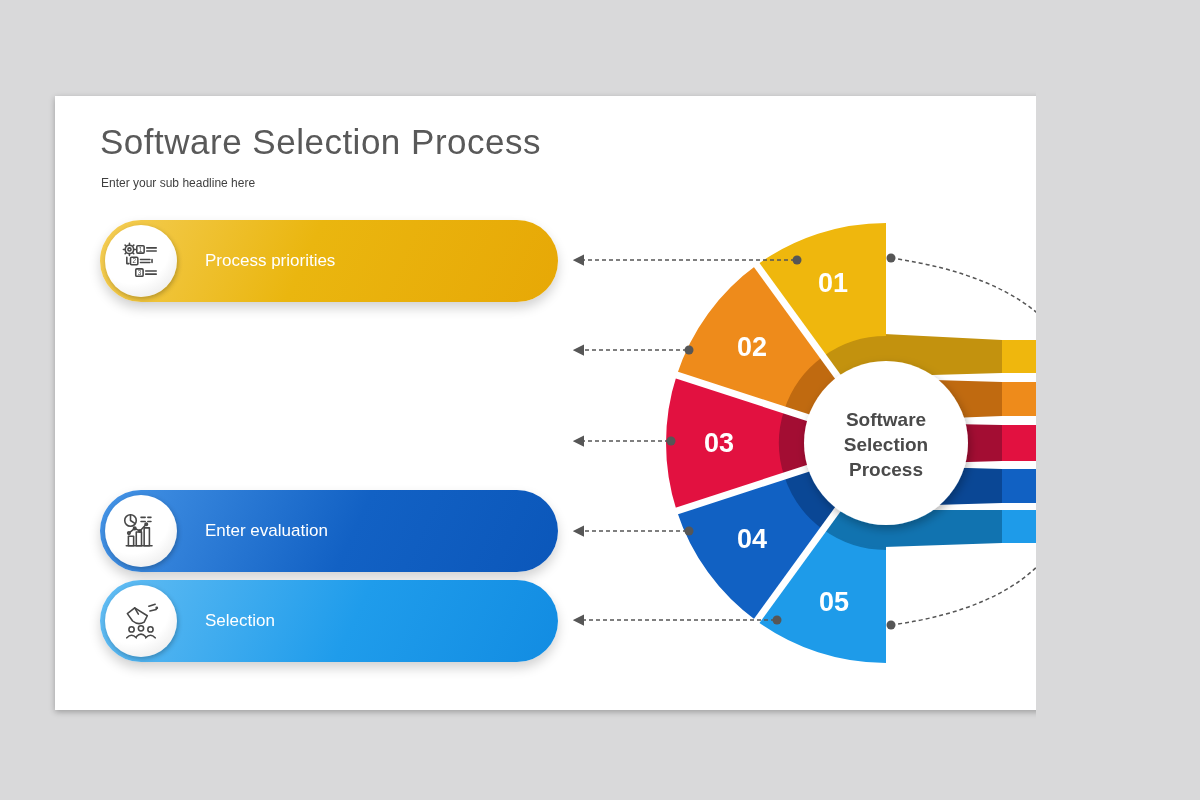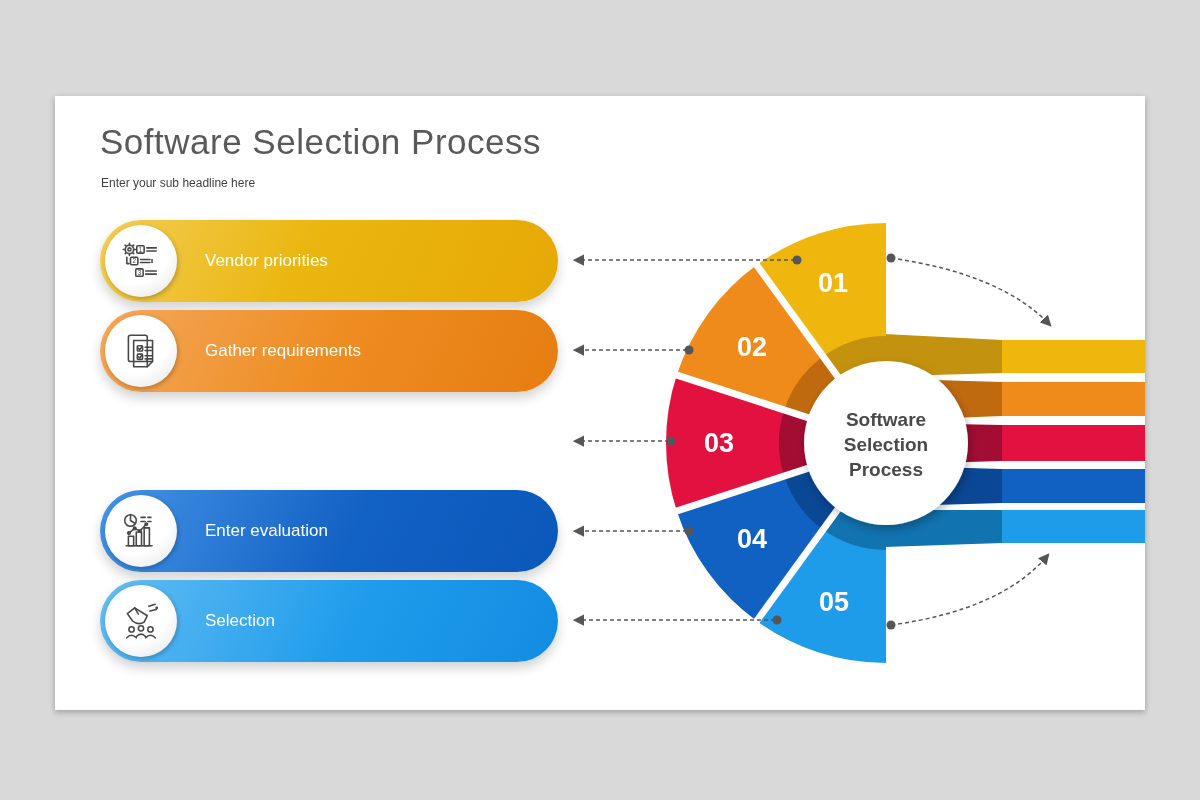--- a/index.html
+++ b/index.html
@@ -1,17 +1,17 @@
 <!DOCTYPE html>
 <html><head>
 <meta charset="utf-8">
 <style>
   html,body{margin:0;padding:0;}
   body{background:#d9d9da;font-family:"Liberation Sans",sans-serif;}
-  .stage{position:relative;width:1200px;height:800px;background:#d9d9da;overflow:hidden;}
+  .stage{position:relative;width:1036px;height:800px;background:#d9d9da;overflow:hidden;}
   .slide{position:absolute;left:55px;top:96px;width:1090px;height:614px;background:#ffffff;
          box-shadow:0 2px 6px rgba(0,0,0,0.28);}
   .page-title{position:absolute;left:100px;top:122px;font-size:35px;color:#595959;letter-spacing:.5px;}
   .page-subtitle{position:absolute;left:101px;top:176px;font-size:12px;color:#3f3f3f;}
   .pill{position:absolute;left:100px;width:458px;height:82px;border-radius:41px;
         display:flex;align-items:center;box-shadow:0 6px 12px rgba(0,0,0,0.18);}
   .pill-1{top:220px;background:linear-gradient(115deg,#f4cd55,#eab60f 45%,#e7a806);}
   .pill-2{top:310px;background:linear-gradient(115deg,#f4a85c,#ee8d22 50%,#e67d11);}
   .pill-3{top:400px;background:linear-gradient(115deg,#f4607c,#e61744 55%,#dd0d3a);}
   .pill-4{top:490px;background:linear-gradient(115deg,#4594e6,#1261c4 55%,#0b57ba);}
@@ -52,41 +52,23 @@
             <path d="M19.5 18.5h9M19.5 21.5h9M30.5 21.5v-3"></path>
           <path d="M6.5 16.5v6h2"></path>
           <rect x="15" y="27.5" width="7" height="7" rx="1"></rect>
             <path d="M24.5 29.5h10M24.5 32.5h10"></path>
         </g>
         <text class="ic-num" x="17.9" y="11">1</text>
         <text class="ic-num" x="11.9" y="22">2</text>
         <text class="ic-num" x="16.9" y="33">3</text>
       </svg>
     </div>
-    <span class="pill-label">Vendor priorities</span>
+    <span class="pill-label">Process priorities</span>
   </div>
 
-  <div class="pill pill-2">
-    <div class="icon-circle">
-      <svg width="42" height="42" viewBox="0 0 40 40">
-        <g class="ic">
-          <rect x="8" y="5" width="18" height="25" rx="2"></rect>
-          <path d="M13 10h18v20l-5 5H13z"></path>
-            <path d="M26 35v-5h5"></path>
-          <rect x="16.5" y="15" width="5" height="5" rx="0.8"></rect>
-            <path d="M17.6 17.5l1.2 1.2 2-2.6"></path>
-          <path d="M24 16.5h6M24 19.5h6"></path>
-          <rect x="16.5" y="23" width="5" height="5" rx="0.8"></rect>
-            <path d="M17.6 25.5l1.2 1.2 2-2.6"></path>
-          <path d="M24 24.5h6M24 27.5h6"></path>
-        </g>
-      </svg>
-    </div>
-    <span class="pill-label">Gather requirements</span>
-  </div>
 
 
   <div class="pill pill-4">
     <div class="icon-circle">
       <svg width="42" height="42" viewBox="0 0 40 40">
         <g class="ic">
           <circle cx="10" cy="10" r="5.5"></circle>
             <path d="M10 4.5V10l4.5 3"></path>
           <path d="M20 7h4M26.5 7h3M20 11h4M26.5 11h3"></path>
           <rect x="8" y="25" width="5" height="9"></rect>

